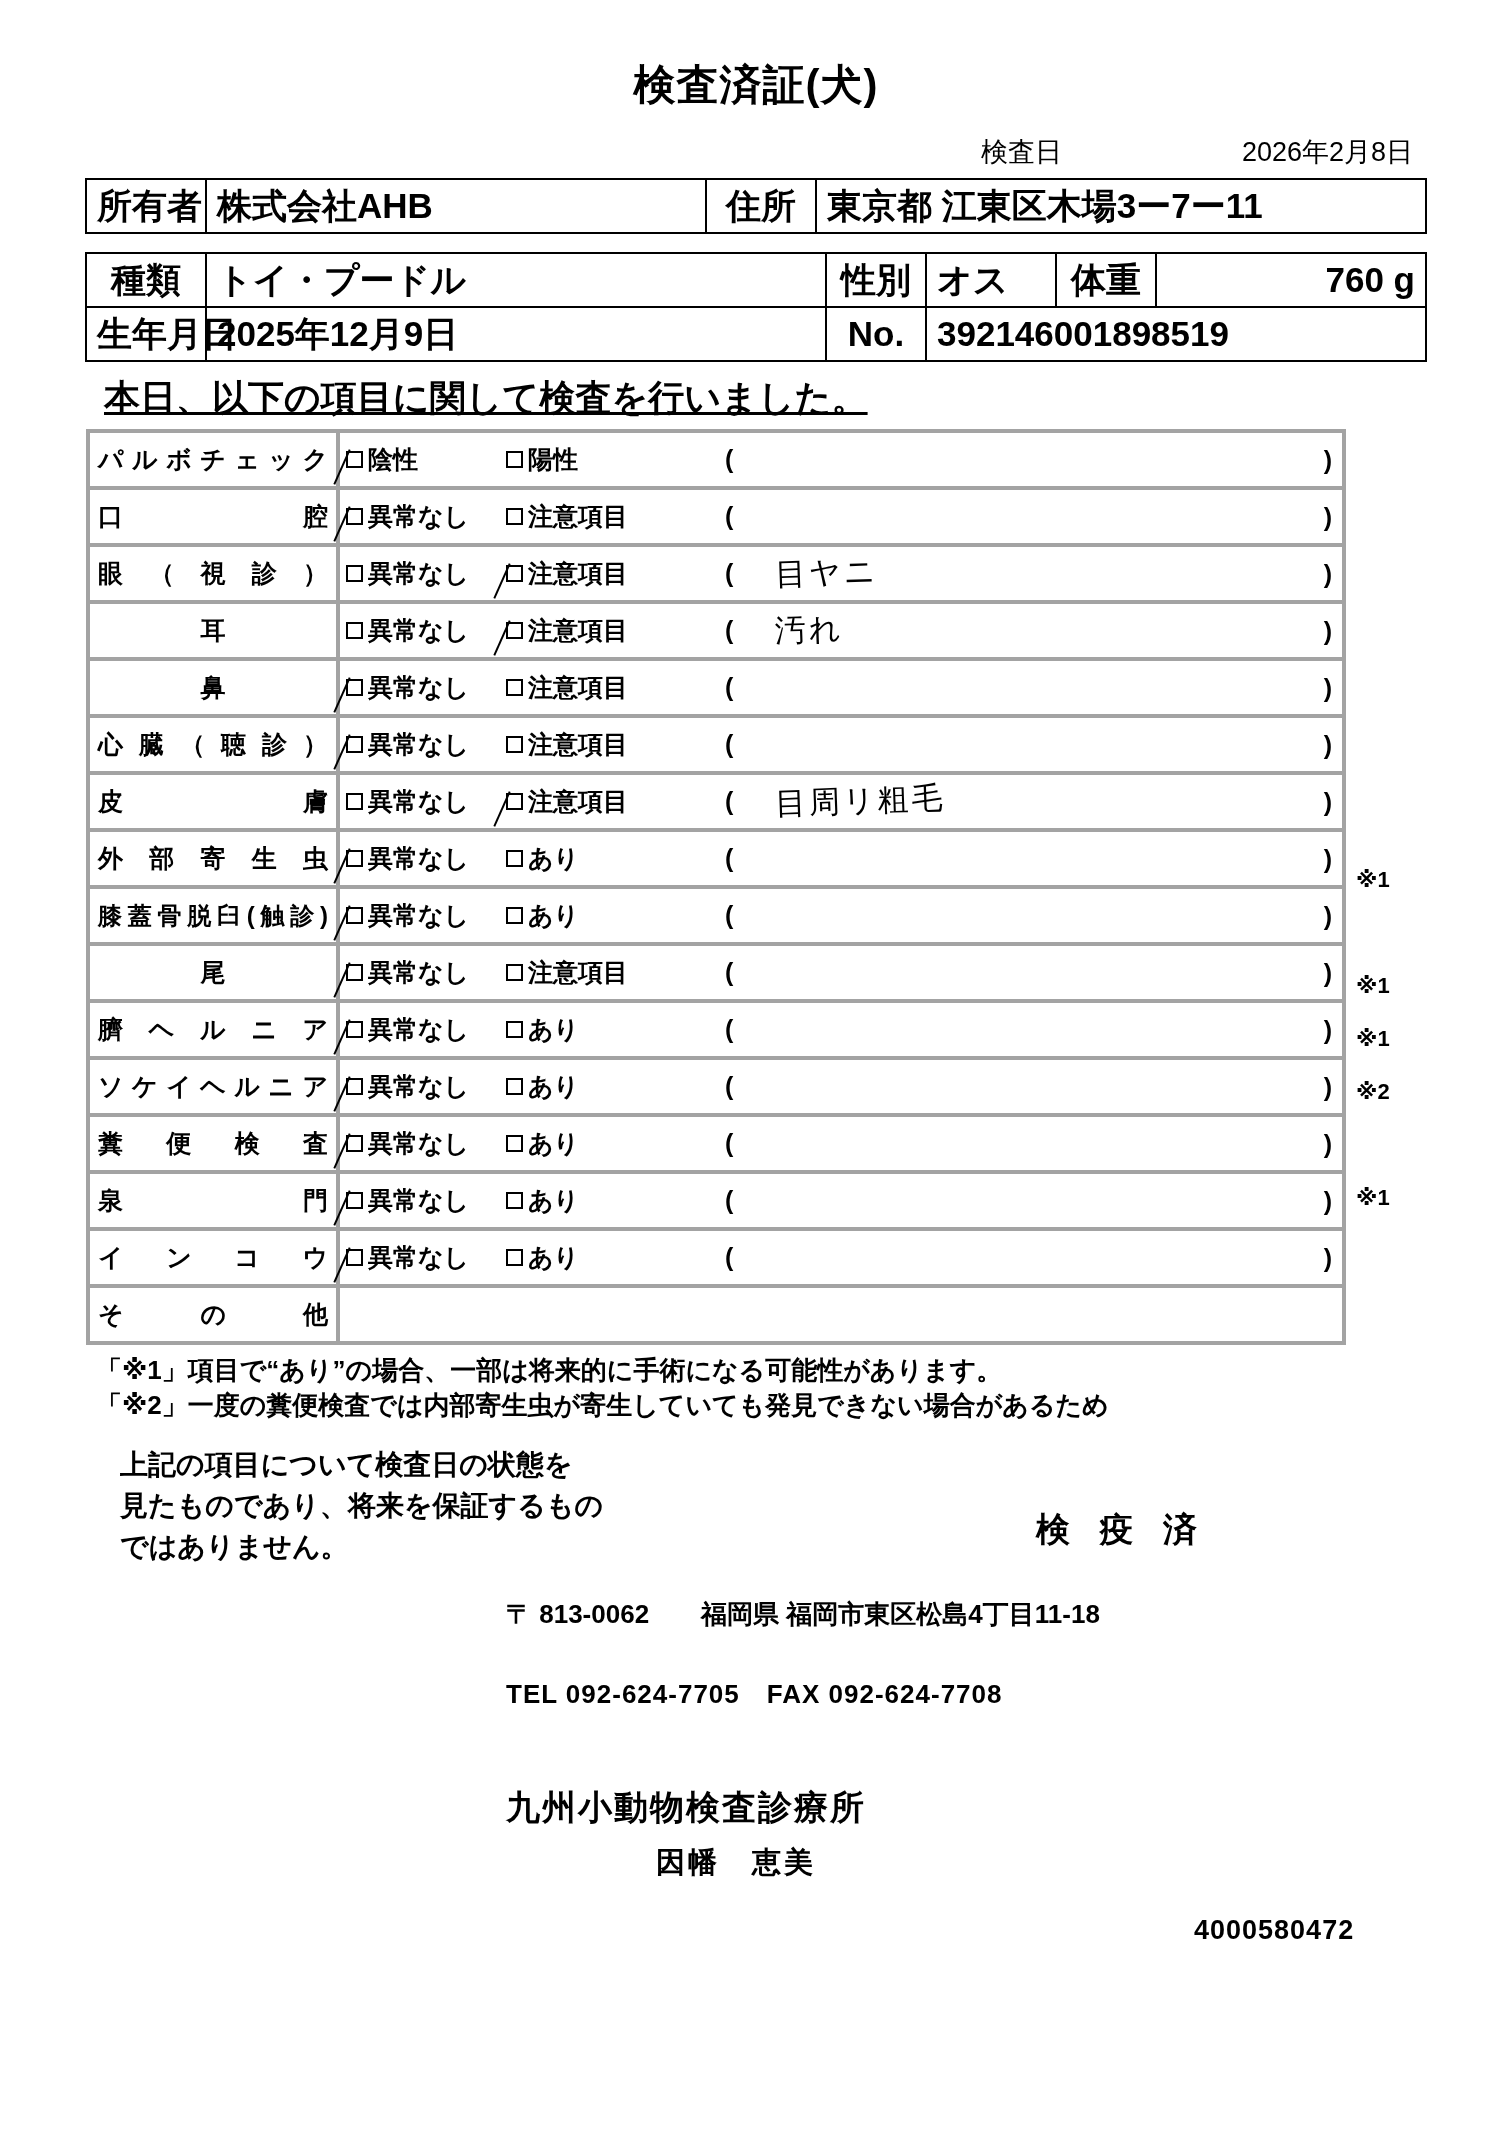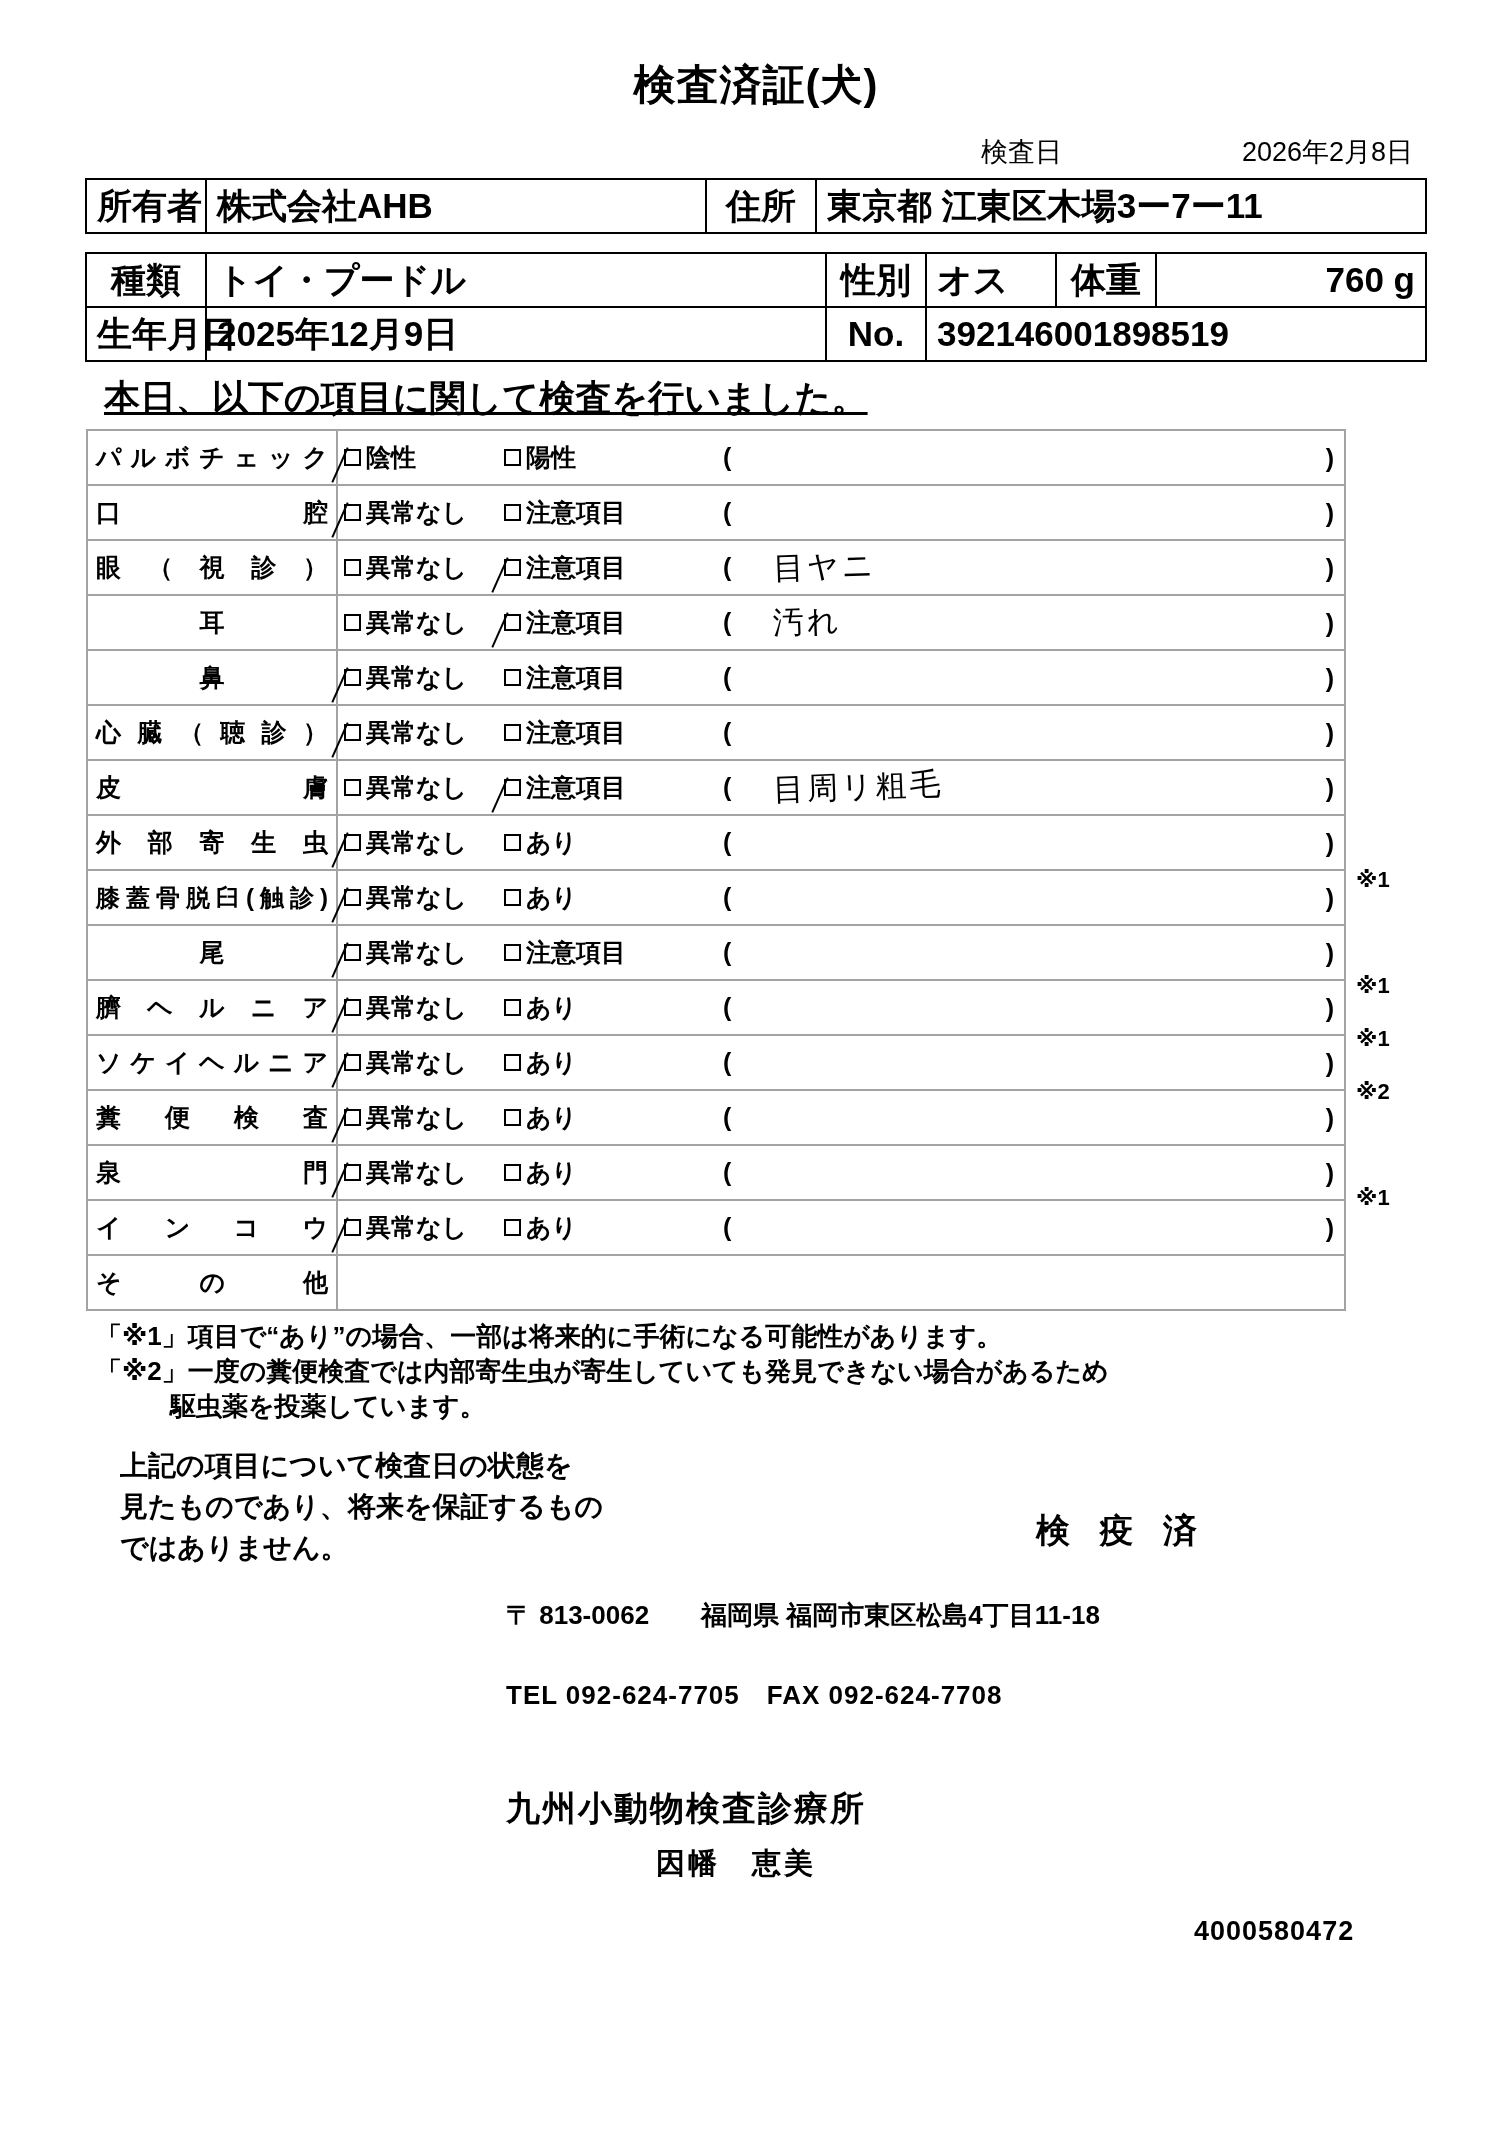--- a/index.html
+++ b/index.html
@@ -82,21 +82,21 @@
     width: 1340px;
     margin: 0 auto;
     position: relative;
   }
   .check-table {
     width: 1260px;
     border-collapse: collapse;
     table-layout: fixed;
   }
   .check-table td {
-    border: 2px solid #a3a3a3;
+    border: 4px solid #a3a3a3;
     height: 53px;
     font-size: 25px;
     font-weight: 700;
     vertical-align: middle;
     padding: 0;
   }
   td.item-name {
     width: 250px;
     padding: 0 8px;
     text-align: justify;
@@ -643,21 +643,20 @@
         <div class="mark">※1</div>
         <div class="mark">※2</div>
         <div class="mark"></div>
         <div class="mark">※1</div>
       </div>
   </div>
 
   <div class="footnotes">
     <div>「※1」項目で“あり”の場合、一部は将来的に手術になる可能性があります。</div>
     <div>「※2」一度の糞便検査では内部寄生虫が寄生していても発見できない場合があるため</div>
-    <div class="footnote-indent">駆虫薬を投薬しています。</div>
   </div>
 
   <div class="lower">
     <div class="disclaimer">
       <div>上記の項目について検査日の状態を</div>
       <div>見たものであり、将来を保証するもの</div>
       <div>ではありません。</div>
     </div>
     <div class="quarantine">検 疫 済</div>
     <div class="clinic-address">〒 813-0062　　福岡県 福岡市東区松島4丁目11-18</div>

